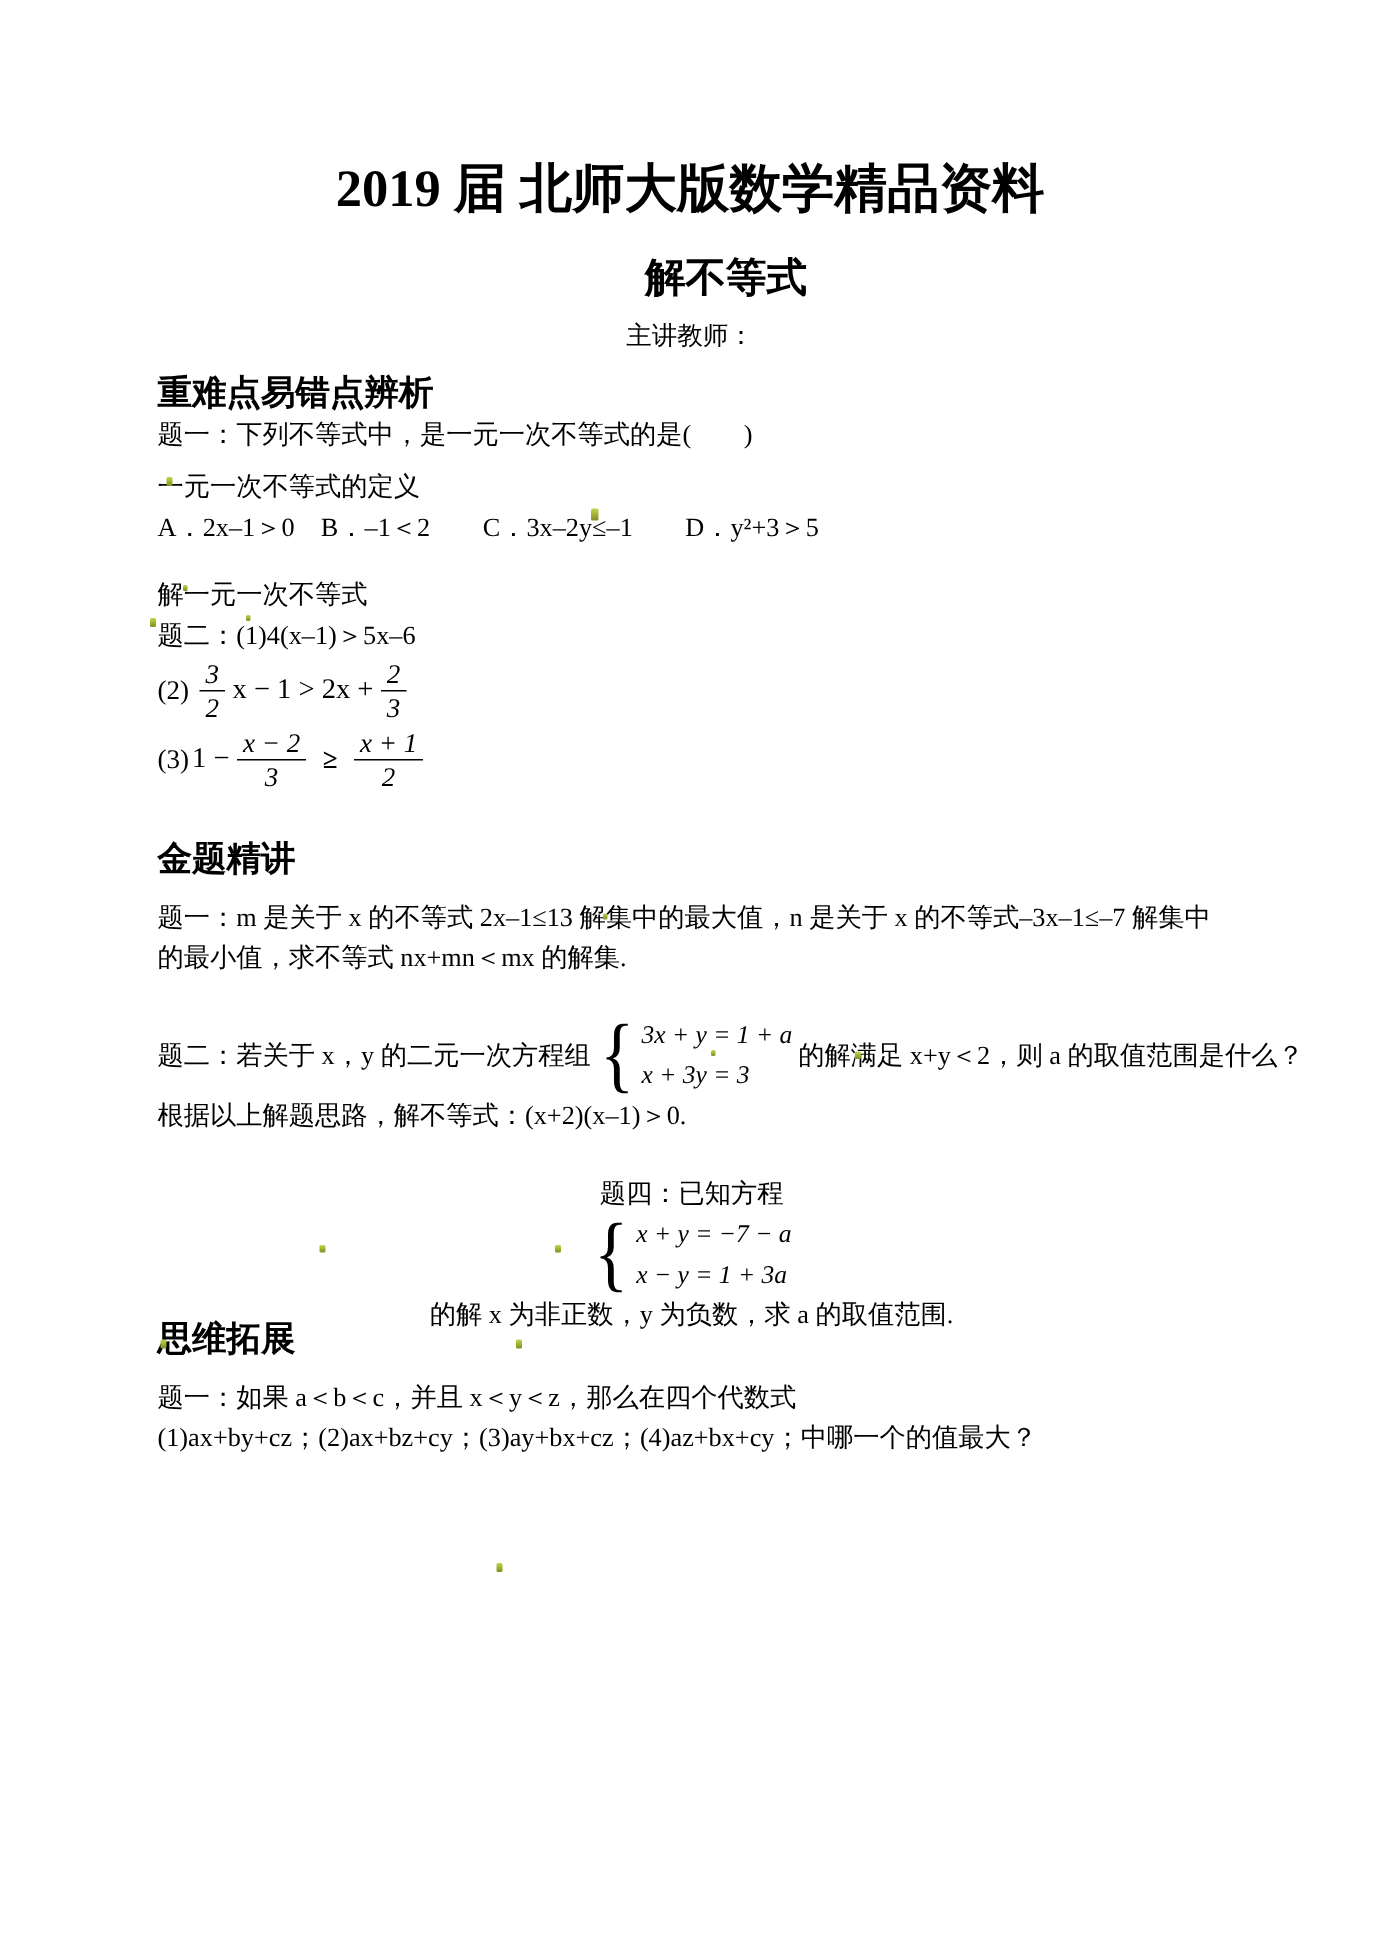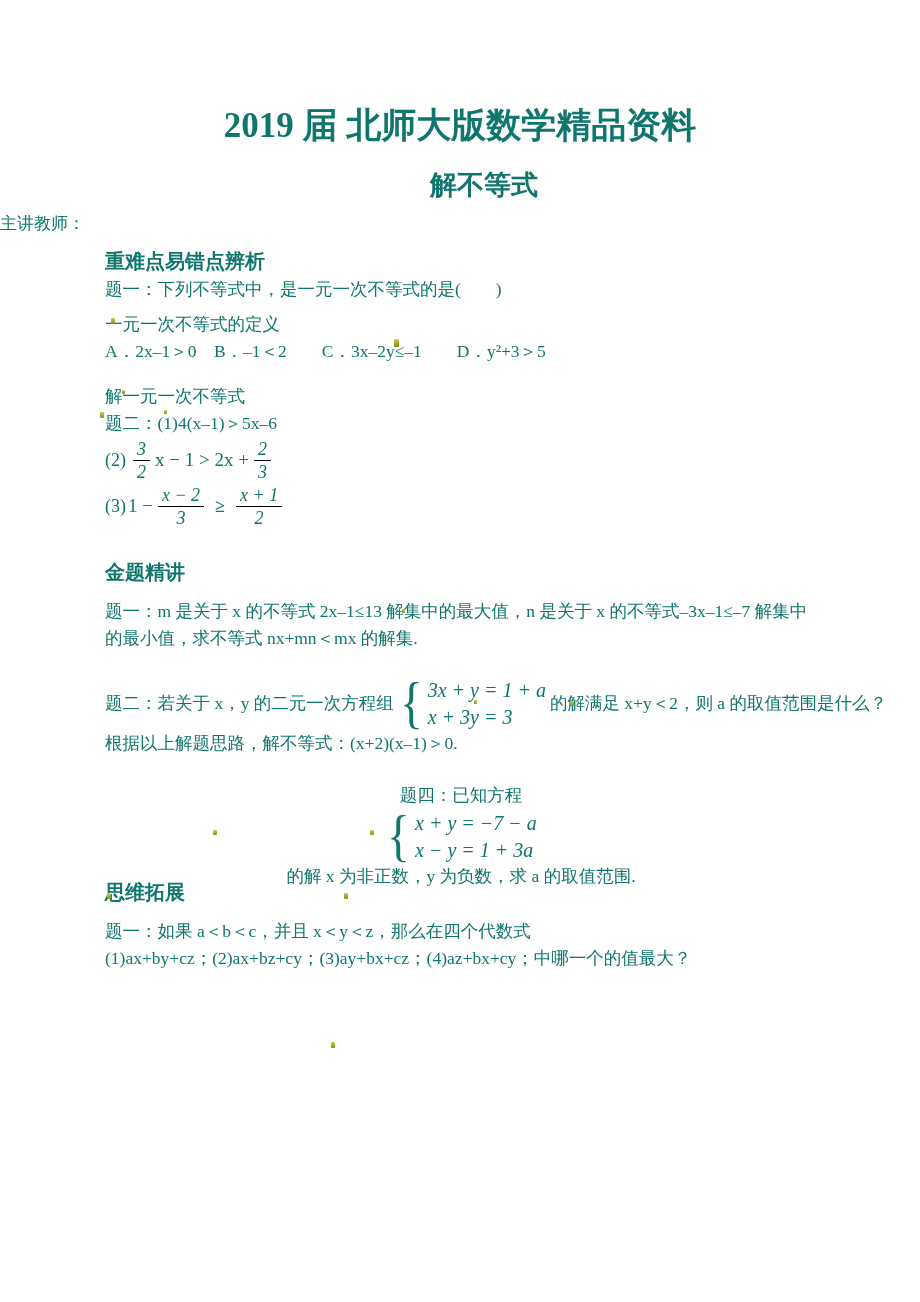--- a/index.html
+++ b/index.html
@@ -1,45 +1,45 @@
 <!DOCTYPE html>
 <html><head>
 <meta charset="utf-8">
 <style>
   html, body { margin:0; padding:0; background:#ffffff; }
   .page {
     position:relative;
     width:920px; height:1302px;
     background:#ffffff;
-    color:#0f766e;
+    color:#000000;
     overflow:hidden;
     font-family:"Liberation Serif","DejaVu Serif",serif;
     padding-top:104px;
     box-sizing:border-box;
   }
   h1.title {
     margin:0; text-align:center;
     font-family:"Liberation Serif","DejaVu Serif",serif;
     font-weight:bold; font-size:35px; line-height:44px;
   }
   h2.subtitle {
     margin:20px 0 0; text-align:center;
     font-family:"Liberation Sans","DejaVu Sans",sans-serif;
     font-weight:bold; font-size:27px; line-height:34px;padding-left:48px;
   }
   .teacher {
-    margin-top:11px; 
+    margin-top:11px; text-align:center;
     font-family:"Liberation Sans","DejaVu Sans",sans-serif;
     font-size:17px; line-height:22px;
   }
   .content { width:712px; margin:0 auto 0 105px; }
   h3.sec {
     margin:0;
     font-family:"Liberation Sans","DejaVu Sans",sans-serif;
-    font-weight:bold; font-size:20px; line-height:30px;
+    font-weight:bold; font-size:23px; line-height:30px;
   }
   h3.sec.first   { margin-top:11px; }
   h3.sec.golden  { margin-top:28px; }
   h3.sec.expand  { margin-top:42px; }
   p.body {
     margin:0;
     font-size:17.5px; line-height:27px;
     text-align:left;
   }
   p.body.gap-blank { margin-top:18px; }
@@ -74,21 +74,21 @@
   .sysrow.q4 { margin-top:25px; height:53px;flex-direction:column; }
   .sys { display:inline-flex; align-items:center; margin:0 4px 0 4px; }
   .brace {
     font-family:"Liberation Serif","DejaVu Serif",serif;
     font-size:56px; line-height:54px; font-weight:400;
     transform:scaleX(0.85); margin-right:3px;
   }
   .sys-eqs { display:flex; flex-direction:column; row-gap:7px; }
   .sys-eq {
     font-family:"Liberation Serif","DejaVu Serif",serif;
-    font-style:italic; font-size:20px; line-height:20px;
+    font-style:italic; font-size:17px; line-height:20px;
   }
   .pre-text, .post-text { white-space:nowrap; }
   
   .mark {
     position:absolute;
     background:linear-gradient(#c6d44a,#7f8f1f);
     border-radius:1px;
   }
 </style>
 </head>

